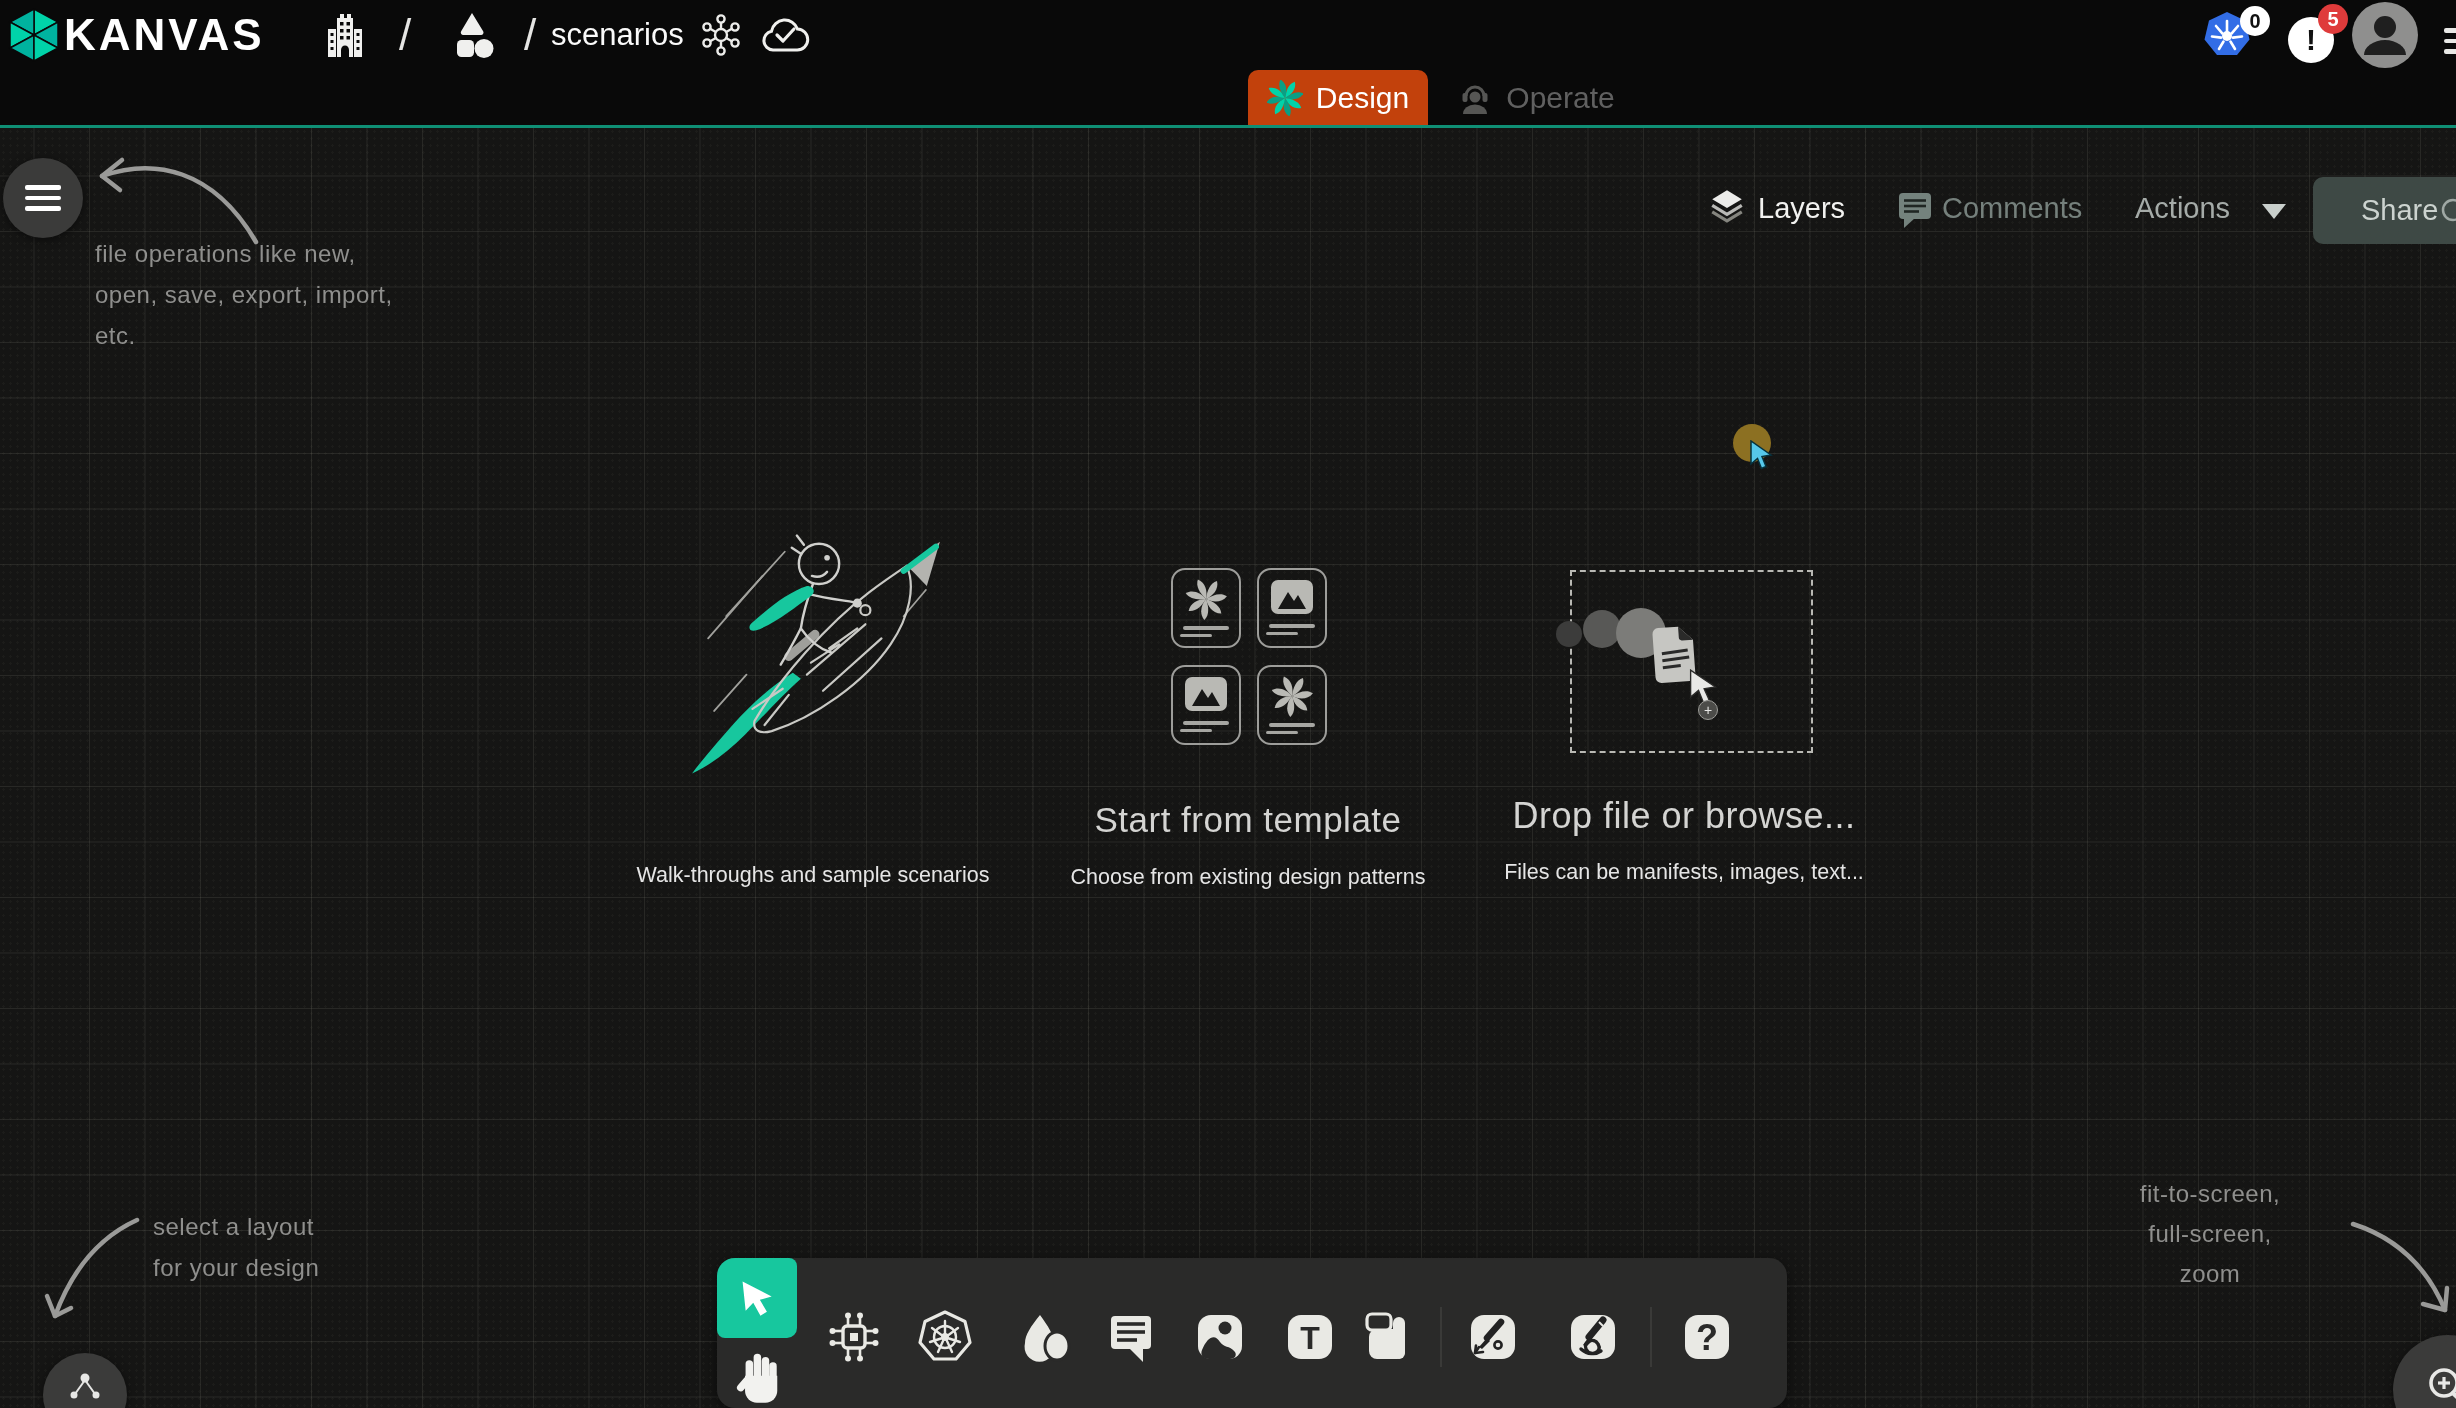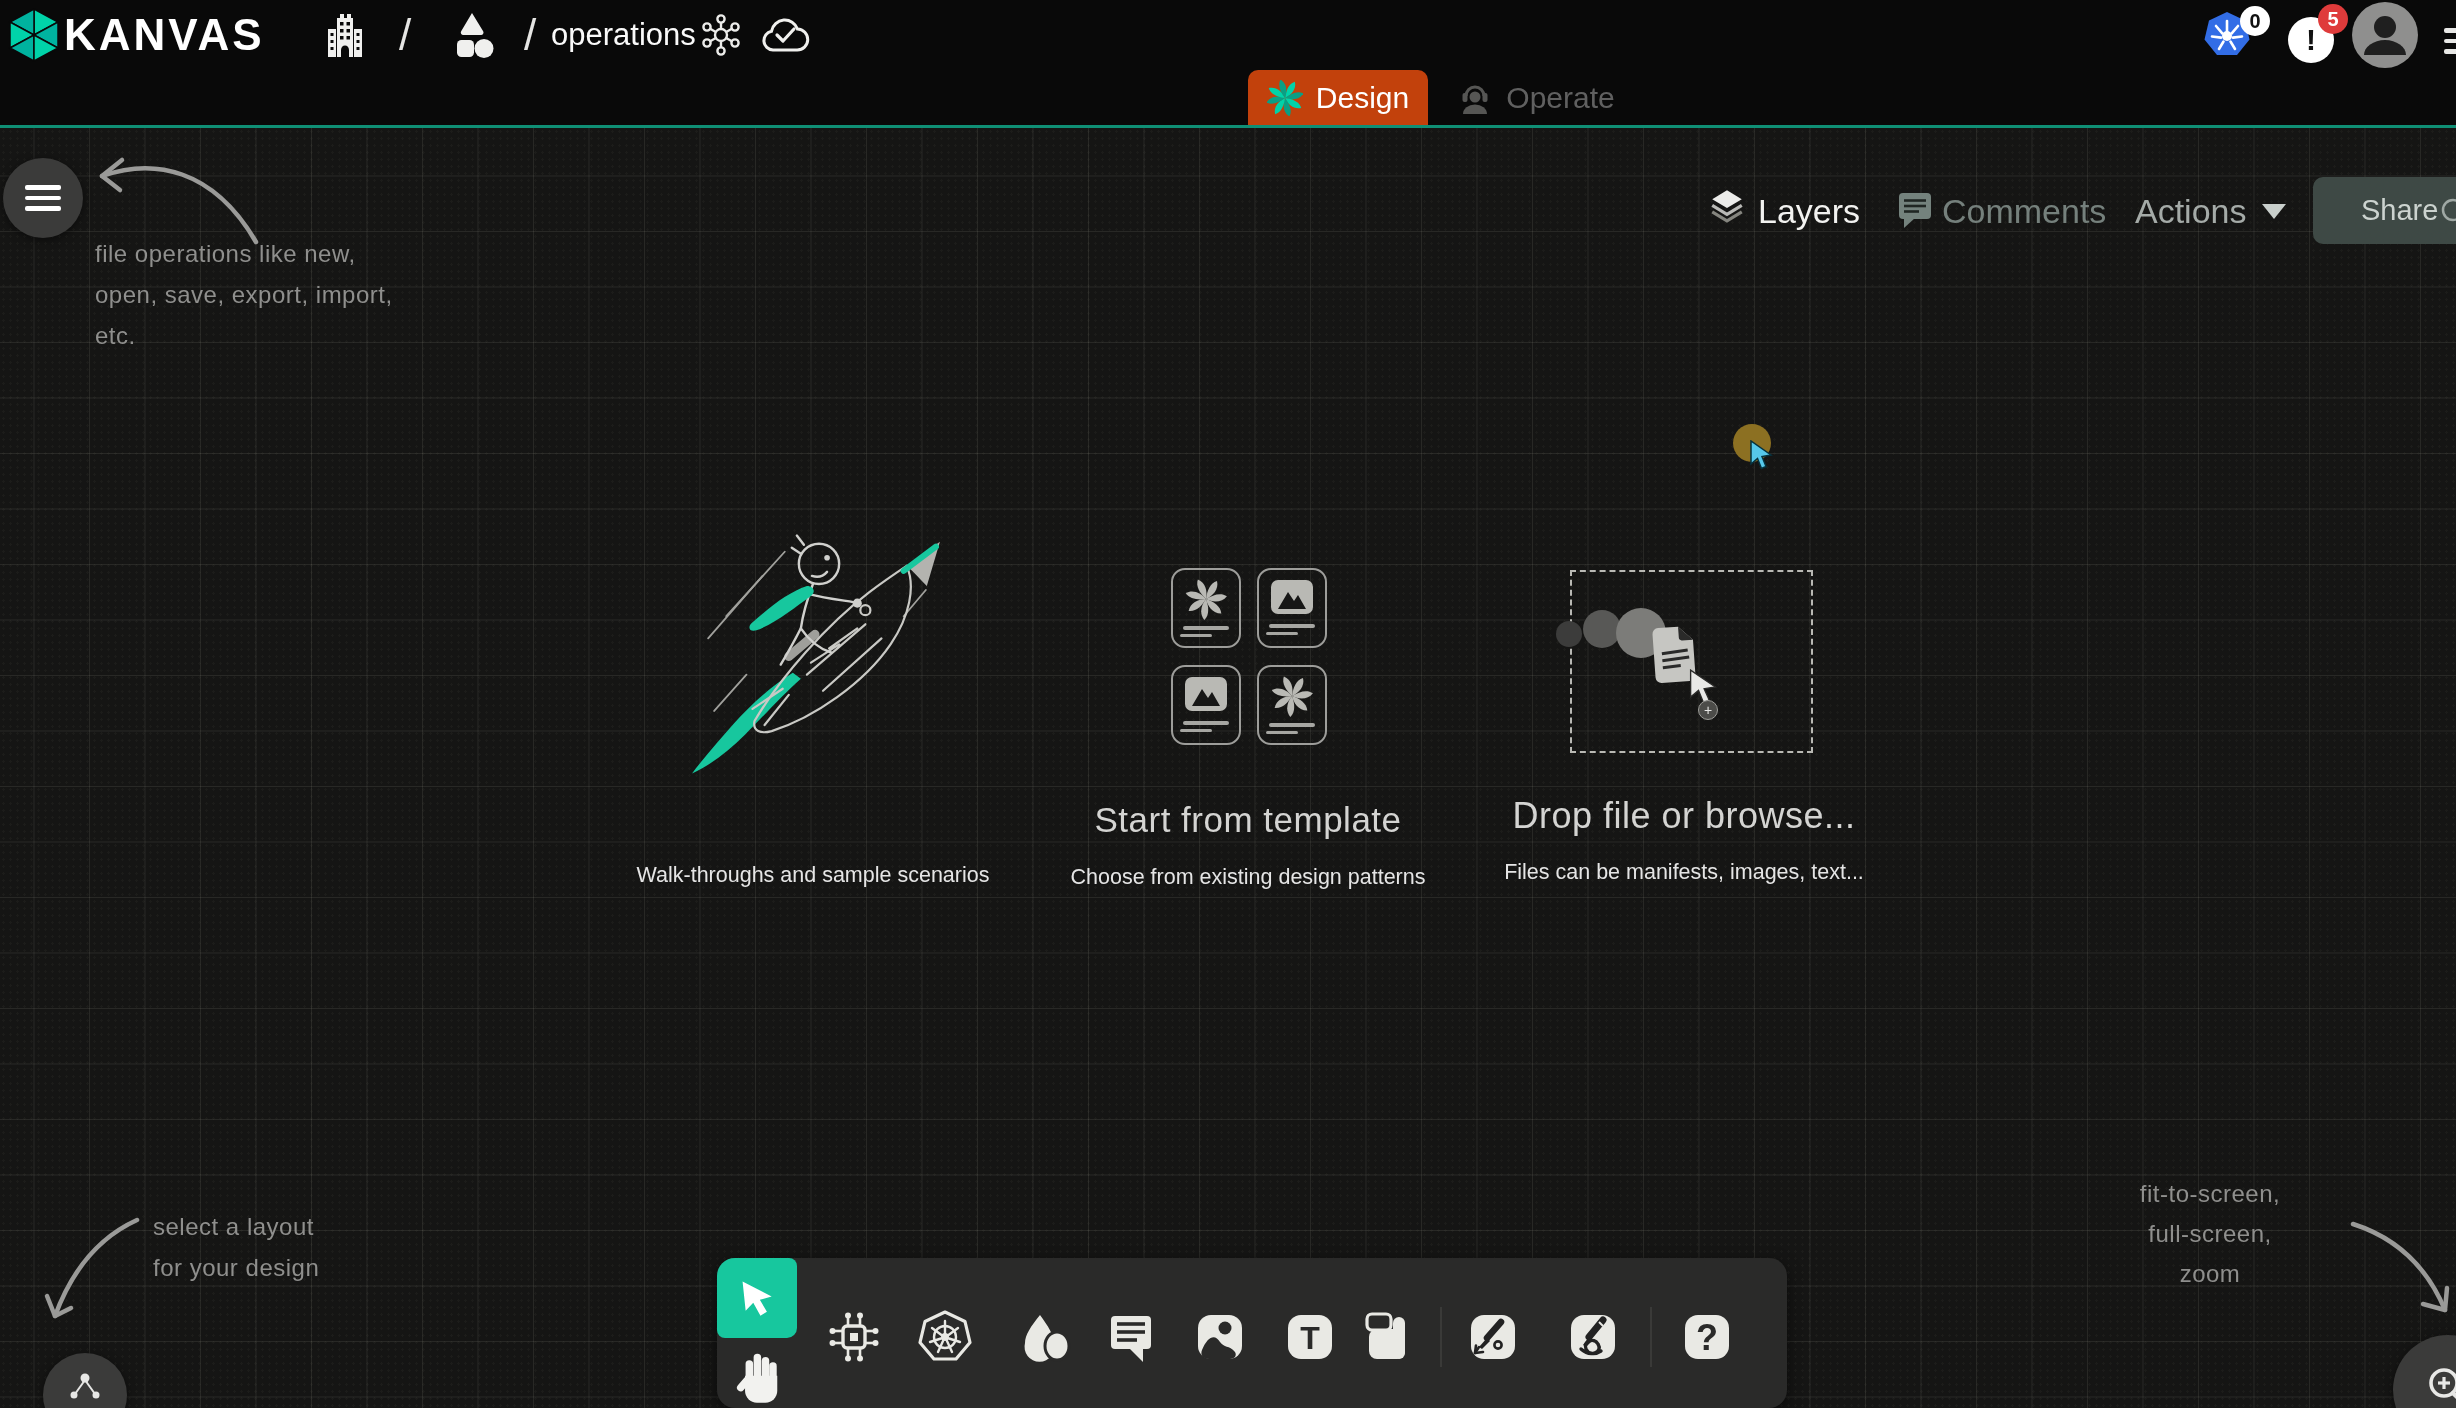--- a/index.html
+++ b/index.html
@@ -27,21 +27,21 @@
        linear-gradient(to bottom, rgba(170,170,155,0.13) 1px, transparent 1px);
      background-size:7px 7px,55.5px 55.5px,55.5px 55.5px;
      background-position:0 0,-22px -8px,-22px -8px;}
   .annot{position:absolute;color:#8f8f8d;font-size:24px;line-height:41px;letter-spacing:0.5px;}
   .cardtitle{position:absolute;text-align:center;color:#d4d4d2;font-size:35px;letter-spacing:0.5px;}
   .cardsub{position:absolute;text-align:center;color:#e5e5e5;font-size:21.5px;}
   .circlebtn{position:absolute;border-radius:50%;background:#3b3b3a;display:flex;
              align-items:center;justify-content:center;cursor:pointer;
              box-shadow:0 2px 8px rgba(0,0,0,.5);}
   
-  .cbar-label{position:absolute;font-size:34px;}
+  .cbar-label{position:absolute;font-size:29px;}
   #share-btn{position:absolute;left:2313px;top:177px;width:170px;height:67px;background:#3E4945;
              border-radius:10px;color:#ccd3cf;font-size:29px;display:flex;align-items:center;
              justify-content:flex-start;padding-left:48px;box-sizing:border-box;cursor:pointer;}
   
   #tiles{position:absolute;left:1171px;top:568px;display:grid;
          grid-template-columns:70px 70px;grid-template-rows:80px 80px;gap:17px 16px;}
   .tile{border:2.5px solid #9d9d9a;border-radius:14px;display:flex;flex-direction:column;
         align-items:center;justify-content:flex-start;padding-top:8px;box-sizing:border-box;cursor:pointer;}
   .tline{border-radius:2px;background:#a6a6a2;height:3.5px;}
   
@@ -99,21 +99,21 @@
         <path d="M19,44 v-7 a4,4.5 0 0 1 8,0 v7 z"></path>
       </g>
     </svg>
     <div class="hitem crumb-slash" style="left:399px">/</div>
     <svg class="hitem" style="left:446px;top:11px" width="50" height="48" viewBox="0 0 50 48">
       <path d="M26,2 L37,20 a2.5,2.5 0 0 1 -2.2,4 H17.5 a2.5,2.5 0 0 1 -2.2,-4 Z" fill="#f0f0ee"></path>
       <rect x="11" y="29" width="17" height="17" rx="4.5" fill="#f0f0ee"></rect>
       <circle cx="38" cy="37.5" r="9.5" fill="#f0f0ee"></circle>
     </svg>
     <div class="hitem crumb-slash" style="left:524px">/</div>
-    <div class="hitem" id="project-name" style="left:551px">operations</div>
+    <div class="hitem" id="project-name" style="left:551px">scenarios</div>
 
     <svg class="hitem" style="left:700px;top:14px" width="42" height="42" viewBox="0 0 42 42">
       <g stroke="#ececea" fill="none" stroke-width="2.4">
         <circle cx="21" cy="21" r="6"></circle>
         <circle cx="21" cy="5" r="3.6"></circle>
           <circle cx="35" cy="13" r="3.6"></circle>
           <circle cx="35" cy="29" r="3.6"></circle>
         <circle cx="21" cy="37" r="3.6"></circle>
           <circle cx="7" cy="29" r="3.6"></circle>
           <circle cx="7" cy="13" r="3.6"></circle>

